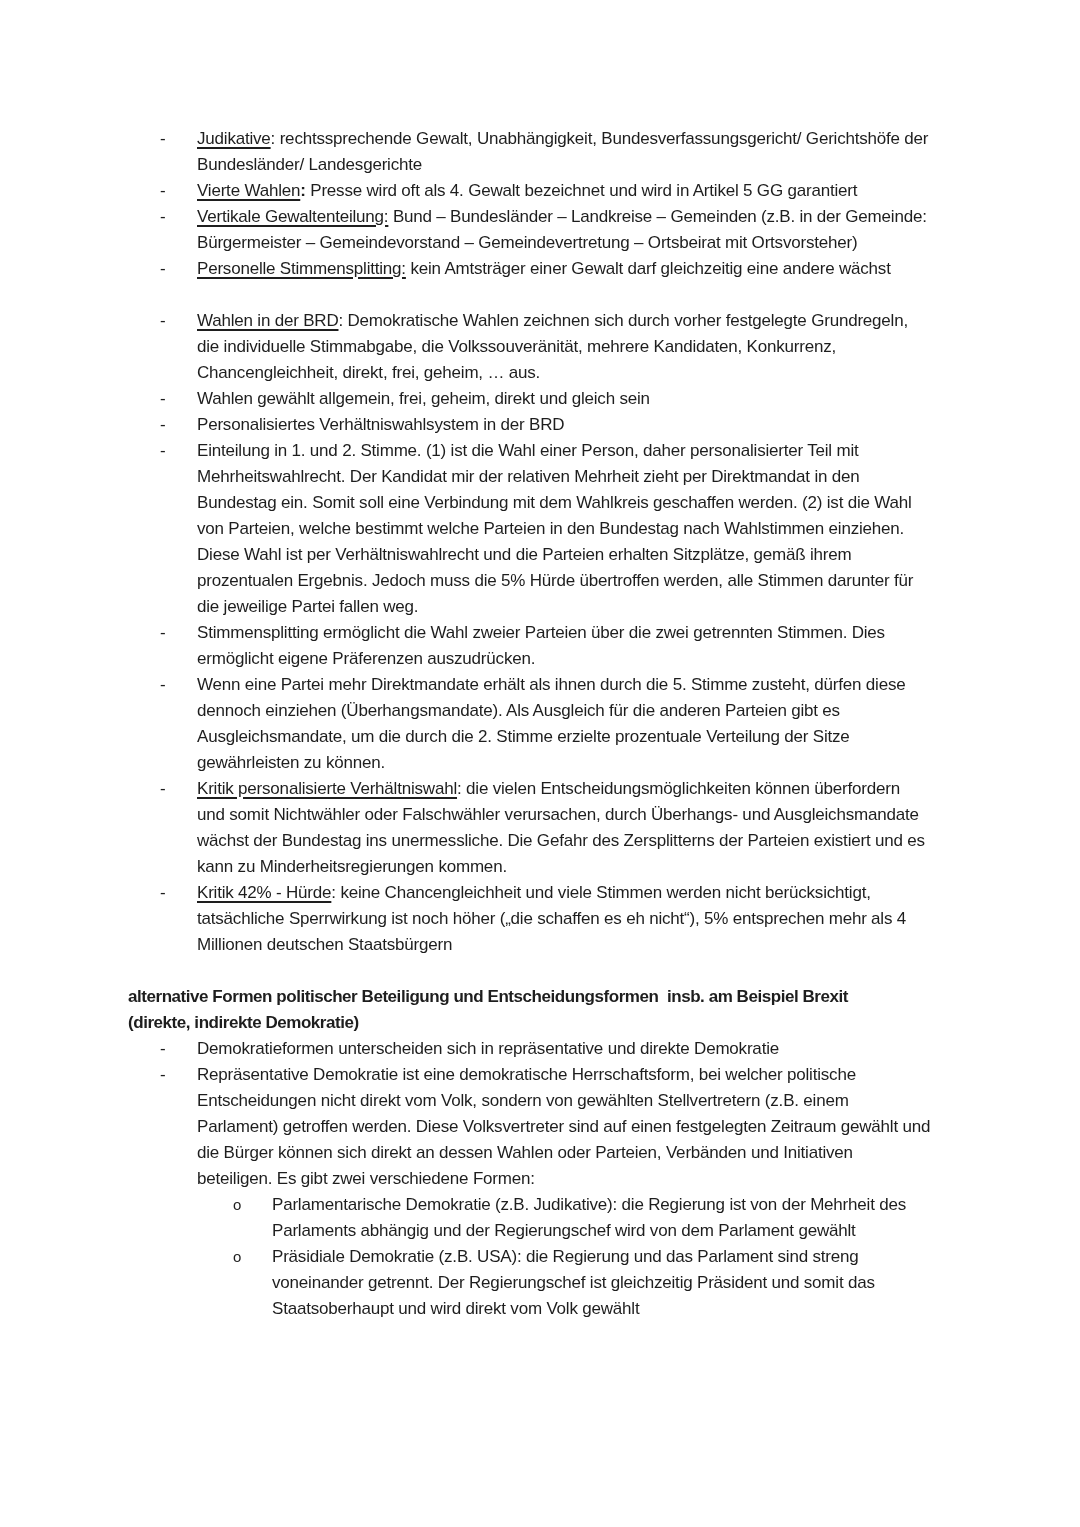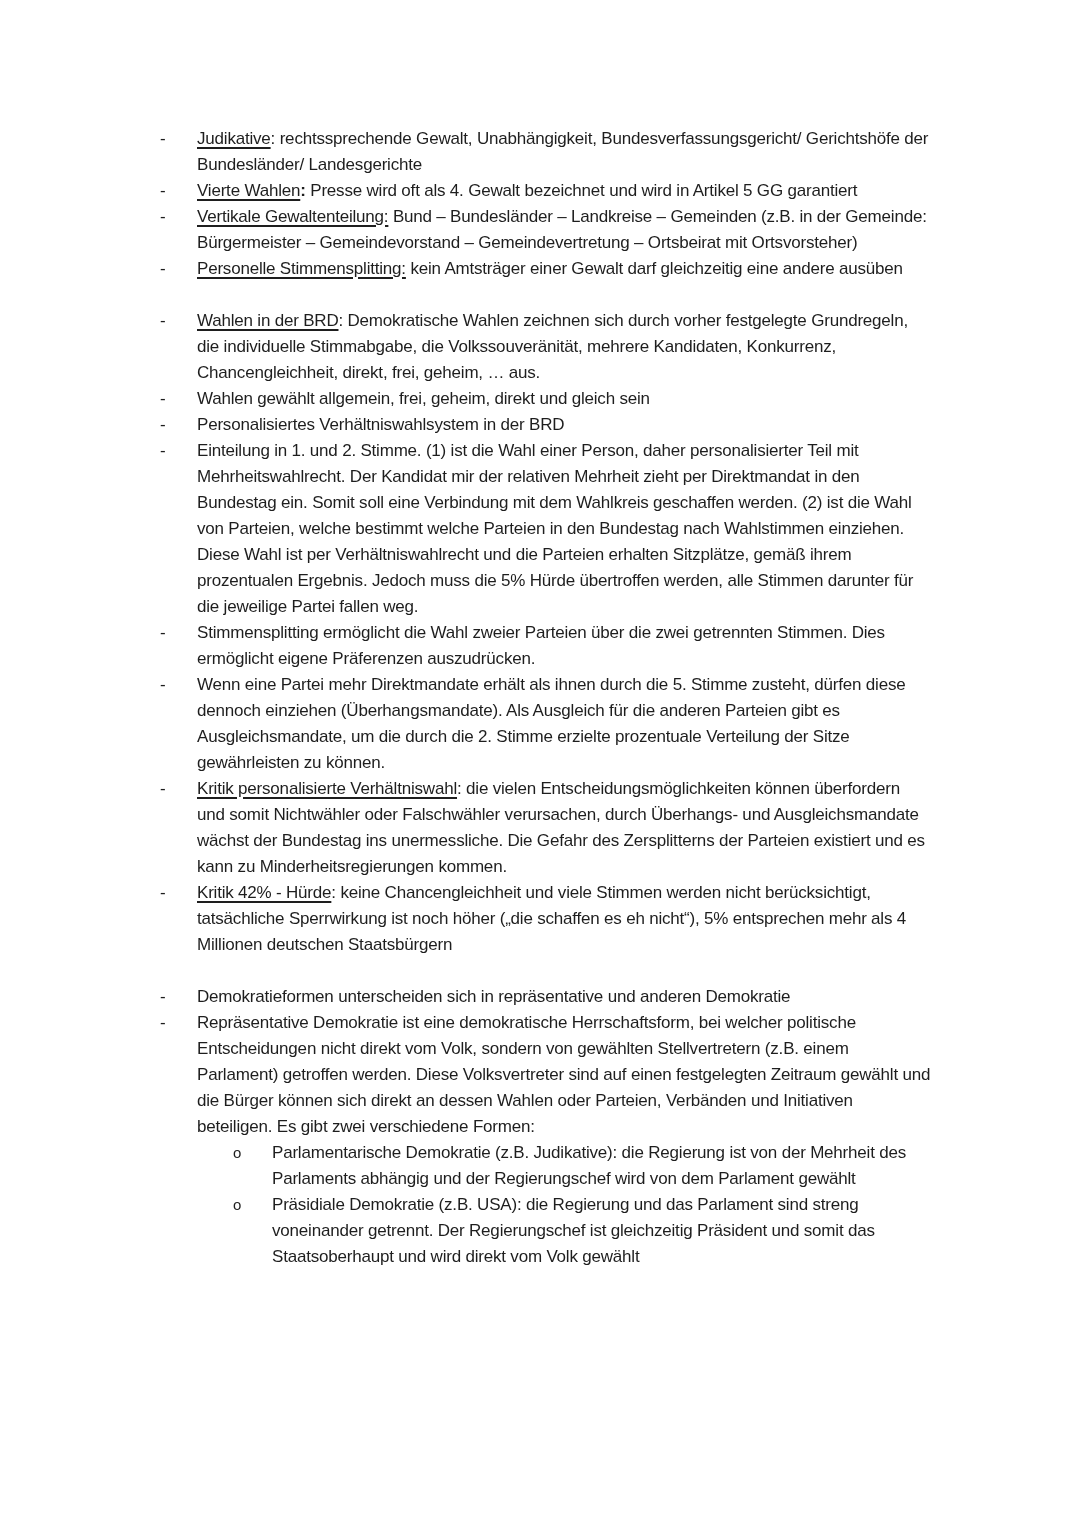--- a/index.html
+++ b/index.html
@@ -61,21 +61,21 @@
         <div class="li l1">
           <span class="marker">-</span>
           <div class="body"><span class="lead">Vierte Wahlen</span><span class="sep bold">:</span><span class="txt"> Presse wird oft als 4. Gewalt bezeichnet und wird in Artikel 5 GG garantiert</span></div>
         </div>
         <div class="li l1">
           <span class="marker">-</span>
           <div class="body"><span class="lead">Vertikale Gewaltenteilung:</span><span class="txt"> Bund – Bundesländer – Landkreise – Gemeinden (z.B. in der Gemeinde: Bürgermeister – Gemeindevorstand – Gemeindevertretung – Ortsbeirat mit Ortsvorsteher)</span></div>
         </div>
         <div class="li l1">
           <span class="marker">-</span>
-          <div class="body"><span class="lead">Personelle Stimmensplitting:</span><span class="txt"> kein Amtsträger einer Gewalt darf gleichzeitig eine andere ausüben</span></div>
+          <div class="body"><span class="lead">Personelle Stimmensplitting:</span><span class="txt"> kein Amtsträger einer Gewalt darf gleichzeitig eine andere wächst</span></div>
         </div>
       </div>
       <div class="section">
         <div class="li l1">
           <span class="marker">-</span>
           <div class="body"><span class="lead">Wahlen in der BRD</span><span class="sep">:</span><span class="txt"> Demokratische Wahlen zeichnen sich durch vorher festgelegte Grundregeln, die individuelle Stimmabgabe, die Volkssouveränität, mehrere Kandidaten, Konkurrenz, Chancengleichheit, direkt, frei, geheim, … aus.</span></div>
         </div>
         <div class="li l1">
           <span class="marker">-</span>
           <div class="body"><span class="txt">Wahlen gewählt allgemein, frei, geheim, direkt und gleich sein</span></div>
@@ -98,24 +98,28 @@
         </div>
         <div class="li l1">
           <span class="marker">-</span>
           <div class="body"><span class="lead">Kritik personalisierte Verhältniswahl</span><span class="sep">:</span><span class="txt"> die vielen Entscheidungsmöglichkeiten können überfordern und somit Nichtwähler oder Falschwähler verursachen, durch Überhangs- und Ausgleichsmandate wächst der Bundestag ins unermessliche. Die Gefahr des Zersplitterns der Parteien existiert und es kann zu Minderheitsregierungen kommen.</span></div>
         </div>
         <div class="li l1">
           <span class="marker">-</span>
           <div class="body"><span class="lead">Kritik 42% - Hürde</span><span class="sep">:</span><span class="txt"> keine Chancengleichheit und viele Stimmen werden nicht berücksichtigt, tatsächliche Sperrwirkung ist noch höher („die schaffen es eh nicht“), 5% entsprechen mehr als 4 Millionen deutschen Staatsbürgern</span></div>
         </div>
       </div>
+      <div class="heading">
+        <div class="heading-line">alternative Formen politischer Beteiligung und Entscheidungsformen  insb. am Beispiel Brexit</div>
+        <div class="heading-line">(direkte, indirekte Demokratie)</div>
+      </div>
       <div class="section">
         <div class="li l1">
           <span class="marker">-</span>
-          <div class="body"><span class="txt">Demokratieformen unterscheiden sich in repräsentative und anderen Demokratie</span></div>
+          <div class="body"><span class="txt">Demokratieformen unterscheiden sich in repräsentative und direkte Demokratie</span></div>
         </div>
         <div class="li l1">
           <span class="marker">-</span>
           <div class="body"><span class="txt">Repräsentative Demokratie ist eine demokratische Herrschaftsform, bei welcher politische Entscheidungen nicht direkt vom Volk, sondern von gewählten Stellvertretern (z.B. einem Parlament) getroffen werden. Diese Volksvertreter sind auf einen festgelegten Zeitraum gewählt und die Bürger können sich direkt an dessen Wahlen oder Parteien, Verbänden und Initiativen beteiligen. Es gibt zwei verschiedene Formen:</span><div class="li l2">
               <span class="marker">o</span>
               <div class="body"><span class="txt">Parlamentarische Demokratie (z.B. Judikative): die Regierung ist von der Mehrheit des Parlaments abhängig und der Regierungschef wird von dem Parlament gewählt</span></div>
             </div><div class="li l2">
               <span class="marker">o</span>
               <div class="body"><span class="txt">Präsidiale Demokratie (z.B. USA): die Regierung und das Parlament sind streng voneinander getrennt. Der Regierungschef ist gleichzeitig Präsident und somit das Staatsoberhaupt und wird direkt vom Volk gewählt</span></div>
             </div></div>

